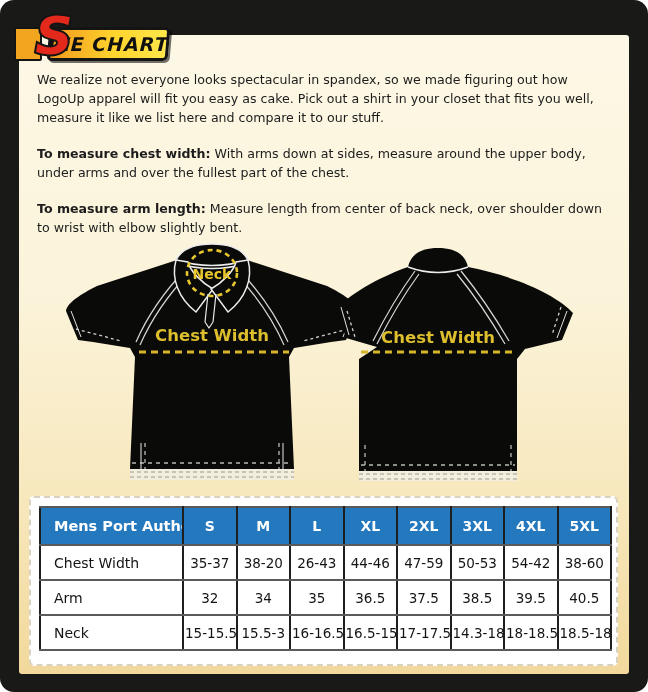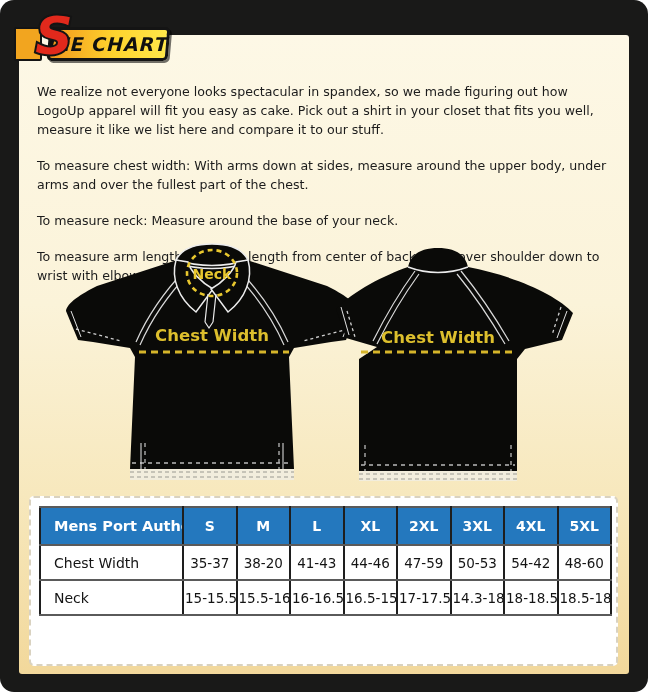--- a/index.html
+++ b/index.html
@@ -28,23 +28,23 @@
     border:3px solid #141414;border-radius:5px;
     transform:skewX(-5deg);
     display:flex;align-items:center;justify-content:center;
     box-shadow:2px 2px 0 rgba(0,0,0,0.55);
   }
   .logo-banner span{
     font-style:italic;font-weight:800;font-size:19px;color:#101010;
     letter-spacing:1px;transform:skewX(2deg);white-space:nowrap;
   }
   
-  .copy{font-size:12.6px;line-height:19px;color:#1c1c1c;margin-top:12px;}
+  .copy{font-size:12.6px;line-height:19px;color:#1c1c1c;}
   .copy p{margin:0 0 17px 0;}
-  .copy b{font-weight:400;}
+  .copy b{font-weight:700;}
   
   .diagram{position:absolute;left:0;top:206px;width:612px;height:252px;}
   .shirt-front{position:absolute;left:40px;top:0;}
   .shirt-back{position:absolute;left:310px;top:4px;}
   
   .table-panel{
     position:absolute;left:10px;top:461px;width:589px;height:170px;
     background:#FFFFFF;border:2px dashed #D9D2C0;border-radius:5px;
     padding:8px 8px;
   }
@@ -76,21 +76,20 @@
       <text x="30" y="48" text-anchor="middle" style="font-family:'DejaVu Sans',sans-serif;font-weight:800;font-style:italic;font-size:52px;
                    fill:#E2291C;stroke:#141414;stroke-width:4;paint-order:stroke;">S</text>
     </svg>
   </div>
 
   <div class="paper">
 
     <div class="copy">
       <p>We realize not everyone looks spectacular in spandex, so we made figuring out how LogoUp apparel will fit you easy as cake. Pick out a shirt in your closet that fits you well, measure it like we list here and compare it to our stuff.</p>
       <p><b>To measure chest width:</b><span> With arms down at sides, measure around the upper body, under arms and over the fullest part of the chest.</span></p>
-      <p><b>To measure neck:</b><span> Measure around the base of your neck.</span></p>
       <p><b>To measure arm length:</b><span> Measure length from center of back neck, over shoulder down to wrist with elbow slightly bent.</span></p>
     </div>
 
     <div class="diagram">
 
       <svg class="shirt-front" width="306" height="244" viewBox="0 0 306 244">
         <g>
           <path d="M153,6 C141,6 127,11 118,19 L38,45 C22,53 8,62 7,70 L19,99 L34,101 L71,107 L76,116 L71,228 L235,228 L230,116 L235,107 L272,101 L287,99 L299,70 C298,62 284,53 268,45 L188,19 C179,11 165,6 153,6 Z" fill="#0A0A08"></path>
           <rect x="71" y="228" width="164" height="11" fill="#F2EDDD"></rect>
           <path d="M71,231 L235,231 M71,236 L235,236" stroke="#9a9a92" stroke-width="1.2" stroke-dasharray="4 3" fill="none"></path>
@@ -162,31 +161,42 @@
               <th class="">3XL</th>
               <th class="">4XL</th>
               <th class="">5XL</th>
             </tr>
           </thead>
         <tbody>
             <tr>
               <th>Chest Width</th>
               <td>35-37</td>
               <td>38-20</td>
-              <td>41-43</td>
+              <td>26-43</td>
               <td>44-46</td>
               <td>47-59</td>
               <td>50-53</td>
               <td>54-42</td>
-              <td>48-60</td>
+              <td>38-60</td>
+            </tr>
+            <tr>
+              <th>Arm</th>
+              <td>32</td>
+              <td>34</td>
+              <td>35</td>
+              <td>36.5</td>
+              <td>37.5</td>
+              <td>38.5</td>
+              <td>39.5</td>
+              <td>40.5</td>
             </tr>
             <tr>
               <th>Neck</th>
               <td>15-15.5</td>
-              <td>15.5-16</td>
+              <td>15.5-3</td>
               <td>16-16.5</td>
               <td>16.5-15</td>
               <td>17-17.5</td>
               <td>14.3-18</td>
               <td>18-18.5</td>
               <td>18.5-18</td>
             </tr>
           </tbody>
       </table>
     </div>

